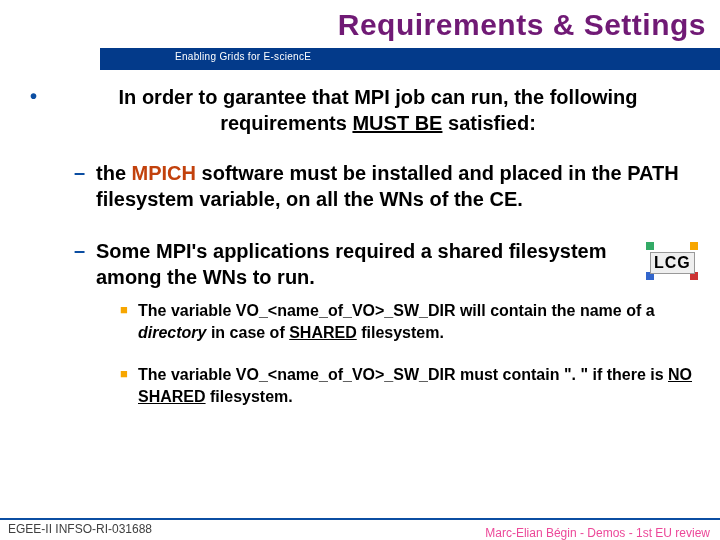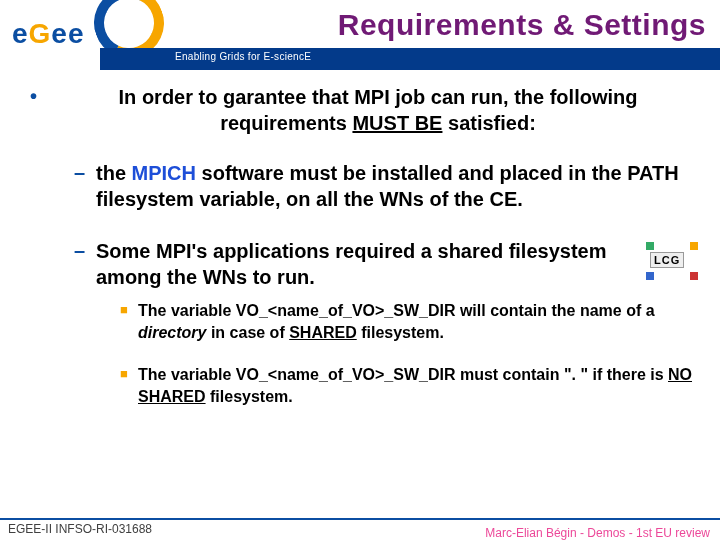--- a/index.html
+++ b/index.html
@@ -21,27 +21,27 @@
   
   .body { position: absolute; top: 84px; left: 30px; right: 20px; color: #000; }
   .b1 { display: flex; margin-bottom: 24px; }
   .b1 .bul { color: #0b4ea2; font-size: 20px; line-height: 24px; width: 26px; flex: none; font-weight: bold; }
   .b1 .txt { font-size: 20px; line-height: 26px; font-weight: bold; text-align: center; }
   .b1 .mustbe { text-decoration: underline; }
 
   .b2 { display: flex; margin-left: 44px; margin-bottom: 26px; }
   .b2 .bul { color: #0b4ea2; font-size: 20px; line-height: 24px; width: 22px; flex: none; font-weight: bold; }
   .b2 .txt { font-size: 20px; line-height: 26px; font-weight: bold; }
-  .b2 .mpich { color: #1d4ed8; text-align: center; }
+  .b2 .mpich { color: #c2410c; text-align: center; }
 
   .b2wrap { display: flex; align-items: flex-start; margin-left: 44px; margin-bottom: 10px; }
   .b2wrap .col { flex: 1; }
   .lcg { width: 56px; height: 42px; flex: none; margin-left: 14px; margin-top: 2px; }
   .lcg .box { width: 56px; height: 42px; position: relative; }
-  .lcg .lcgtext { position: absolute; top: 12px; left: 6px; font-size: 11px; font-weight: bold; letter-spacing: 1px; background:#efefef; border:1px solid #999; padding:1px 3px;}
+  .lcg .lcgtext { position: absolute; top: 12px; left: 6px; font-size: 16px; font-weight: bold; letter-spacing: 1px; background:#efefef; border:1px solid #999; padding:1px 3px;}
   .lcg .sq { position:absolute; width:8px; height:8px; }
   .lcg .sq.a{ top:2px; left:2px; background:#3a6; }
   .lcg .sq.b{ top:2px; right:2px; background:#f7a600; }
   .lcg .sq.c{ bottom:2px; left:2px; background:#36c; }
   .lcg .sq.d{ bottom:2px; right:2px; background:#c33; }
 
   .b3 { display: flex; margin-left: 90px; margin-bottom: 20px; margin-top: 4px; }
   .b3 .bul { color: #f7a600; font-size: 13px; line-height: 20px; width: 18px; flex: none; }
   .b3 .txt { font-size: 16px; line-height: 22px; font-weight: bold; }
   .b3 .var { }
@@ -53,26 +53,20 @@
   .footer .bar { position: absolute; bottom: 20px; left: 0; right: 0; height: 2px; background: #0b4ea2; }
   .footer .left { position: absolute; bottom: 4px; left: 8px; font-size: 12px; color: #404040; }
   .footer .right { position: absolute; bottom: 0; right: 10px; font-size: 12px; color: #ec4899; font-weight: normal; }
 </style>
 </head>
 <body>
 
 <div class="slide">
 
   <div class="header">
-    <div class="logo">
-      <div class="ring"></div>
-      <div class="egee-txt">
-        <span>e</span><span class="gold">G</span><span>ee</span>
-      </div>
-    </div>
     <div class="title">Requirements &amp; Settings</div>
     <div class="blueband"></div>
     <div class="tagline">Enabling Grids for E-sciencE</div>
   </div>
 
   <div class="body">
 
     <div class="b1">
       <div class="bul">•</div>
       <div class="txt">

